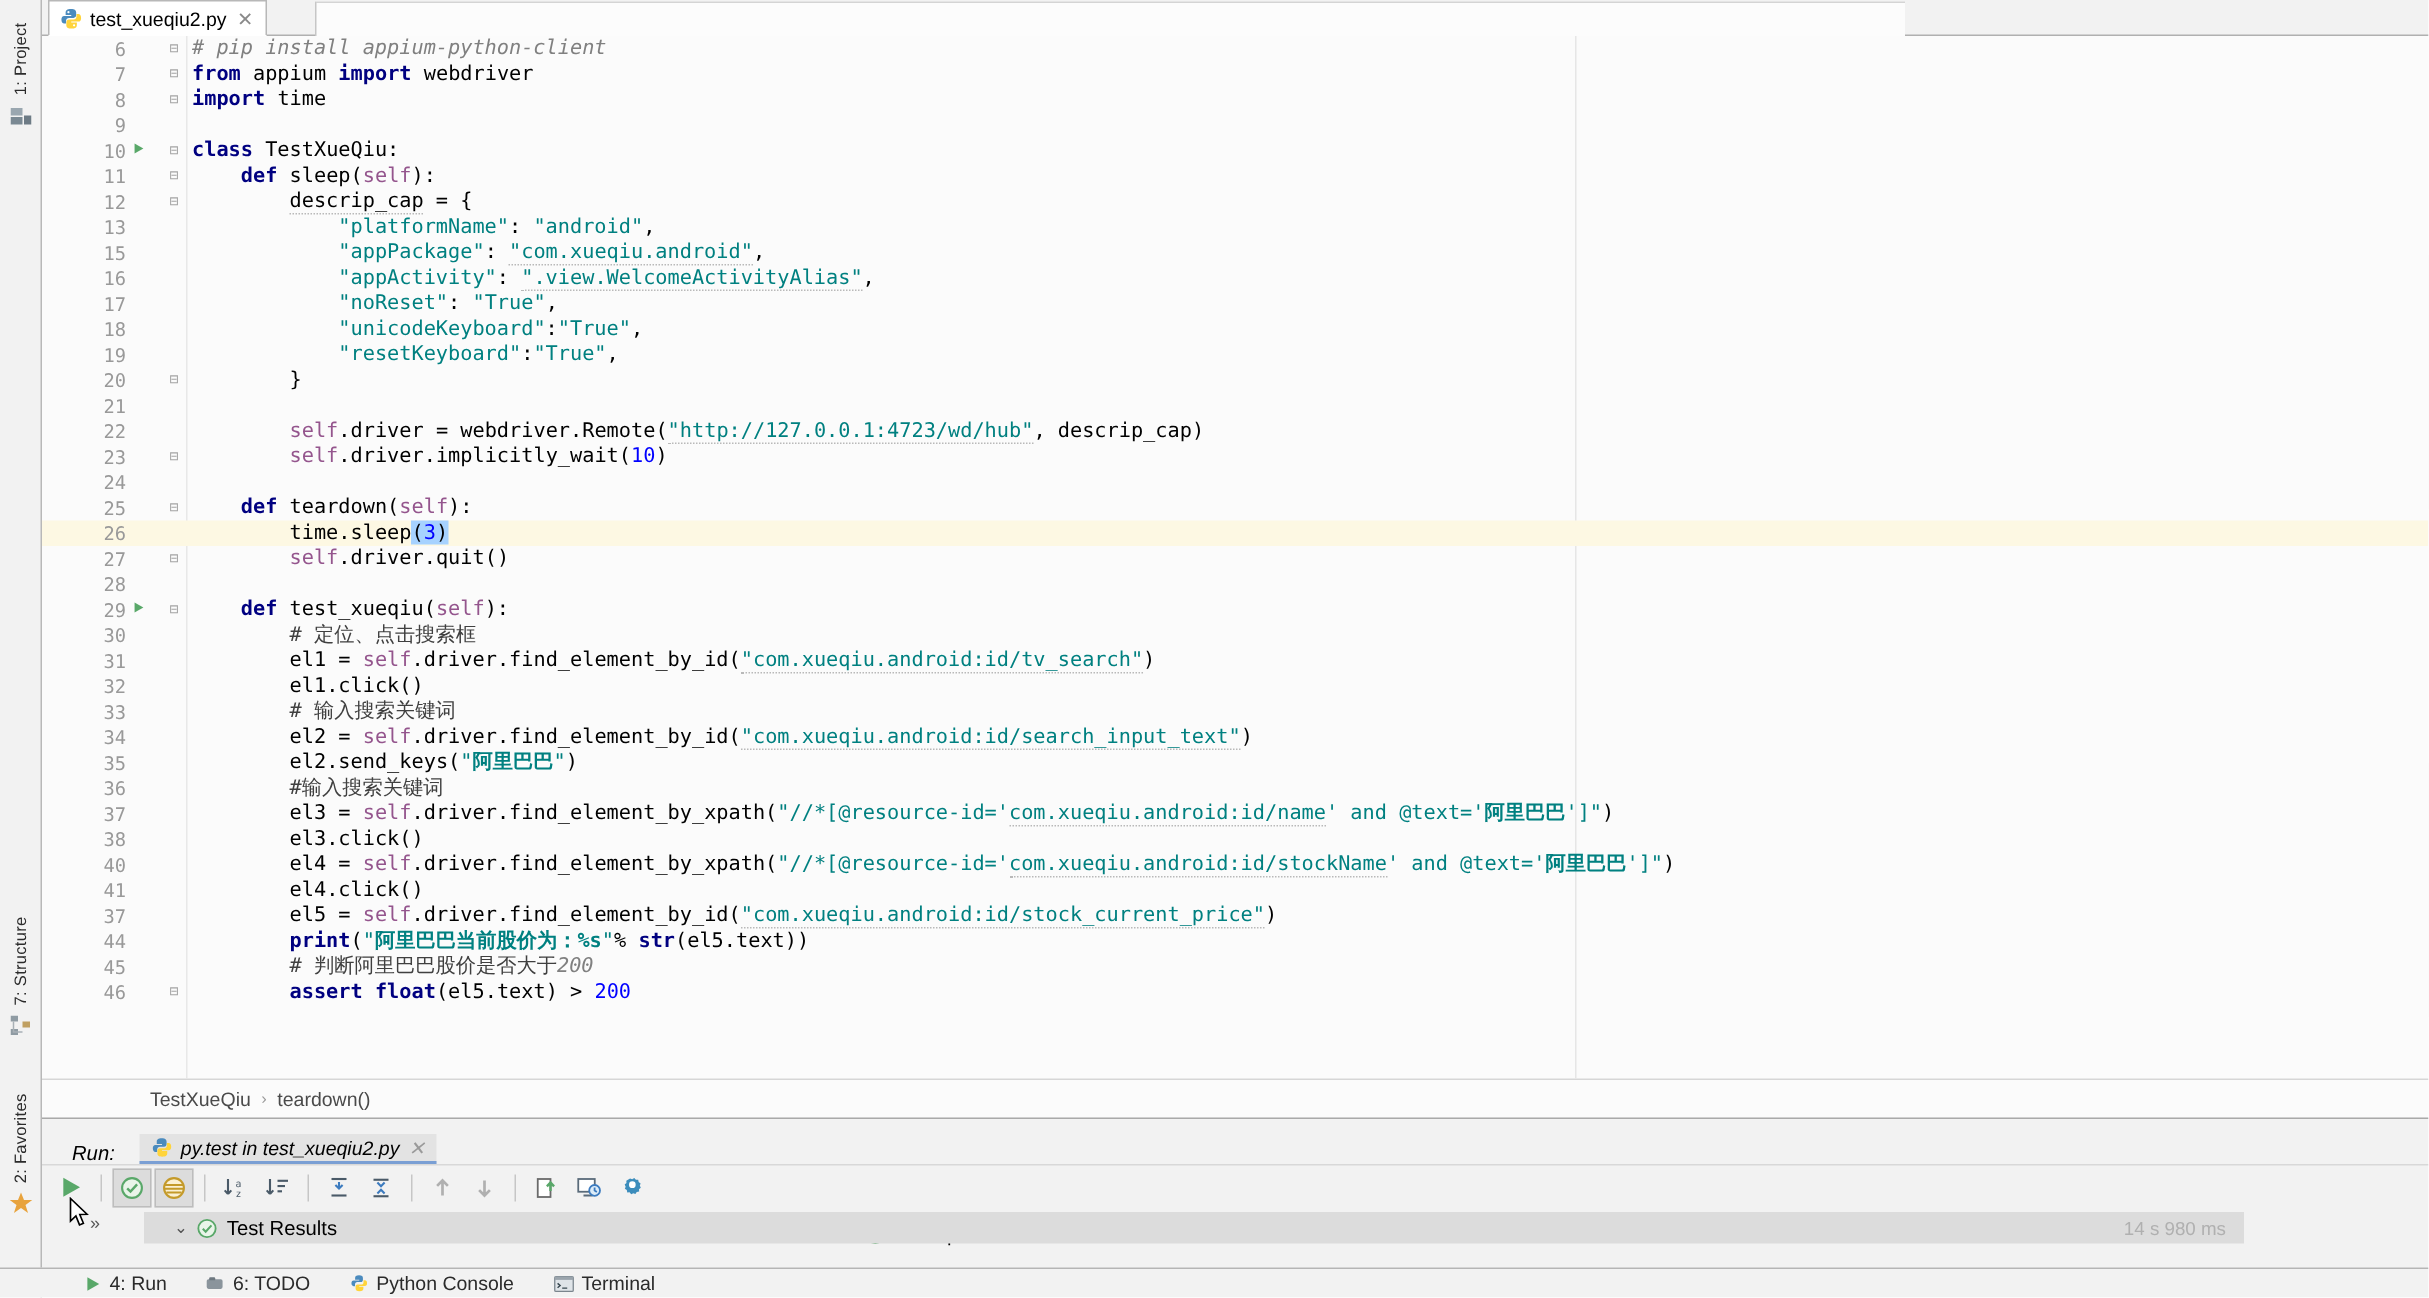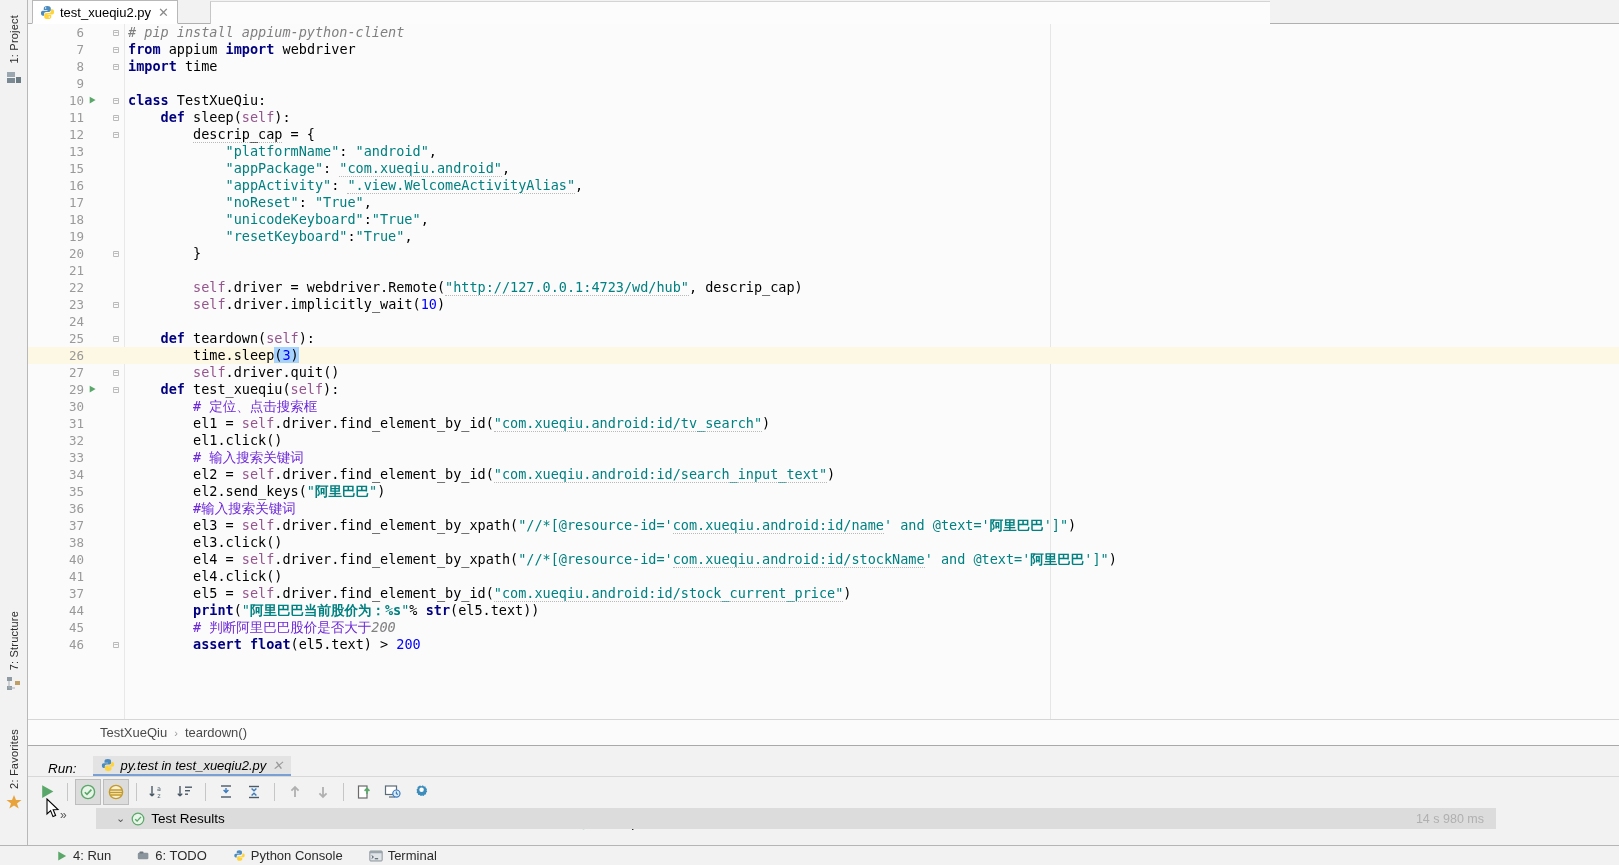--- a/index.html
+++ b/index.html
@@ -84,21 +84,21 @@
     position: absolute; left: 58px; width: 12px; text-align: center;
     line-height: 17px;
   }
   .ltext { position: absolute; left: 100px; }
 
   
   .kw   { color: #000080; font-weight: bold; }
   .str  { color: #008080; }
   .num  { color: #0000ff; }
   .cmt  { color: #808080; font-style: italic; }
-  .cmt-cn { color: #6d28d9; font-style: normal; }
+  .cmt-cn { color: #404040; font-style: normal; }
   .self { color: #94558d; }
   .fn   { color: #000000; }
   .pln  { color: #000000; }
   .bi   { color: #000080; font-weight: bold; }
   .str-cn { color: #008080; font-weight: bold; }
   .sel  { background: #a6d2ff; }
   .sq   { border-bottom: 1px dotted #b9b9b9; }
 
   
   .margin-line {
@@ -253,20 +253,21 @@
         <div class="line"><span class="lnum">18</span><span class="ltext">            <span class="str">"unicodeKeyboard"</span>:<span class="str">"True"</span>,</span></div>
         <div class="line"><span class="lnum">19</span><span class="ltext">            <span class="str">"resetKeyboard"</span>:<span class="str">"True"</span>,</span></div>
         <div class="line"><span class="lnum">20</span><span class="fold">⊟</span><span class="ltext">        }</span></div>
         <div class="line"><span class="lnum">21</span><span class="ltext"></span></div>
         <div class="line"><span class="lnum">22</span><span class="ltext">        <span class="self">self</span>.<span class="pln">driver</span> = <span class="pln">webdriver</span>.<span class="pln">Remote</span>(<span class="str sq">"http://127.0.0.1:4723/wd/hub"</span>, <span class="pln">descrip_cap</span>)</span></div>
         <div class="line"><span class="lnum">23</span><span class="fold">⊟</span><span class="ltext">        <span class="self">self</span>.<span class="pln">driver</span>.<span class="pln">implicitly_wait</span>(<span class="num">10</span>)</span></div>
         <div class="line"><span class="lnum">24</span><span class="ltext"></span></div>
         <div class="line"><span class="lnum">25</span><span class="fold">⊟</span><span class="ltext">    <span class="kw">def</span> <span class="fn">teardown</span>(<span class="self">self</span>):</span></div>
         <div class="line current"><span class="lnum">26</span><span class="ltext">        <span class="pln">time</span>.<span class="pln">sleep</span><span class="sel">(<span class="num">3</span>)</span></span></div>
         <div class="line"><span class="lnum">27</span><span class="fold">⊟</span><span class="ltext">        <span class="self">self</span>.<span class="pln">driver</span>.<span class="pln">quit</span>()</span></div>
+        <div class="line"><span class="lnum">28</span><span class="ltext"></span></div>
         <div class="line"><span class="lnum">29</span><span class="runmark"><svg width="9" height="10" viewBox="0 0 16 16">
               <path d="M3 2 L13.5 8 L3 14 Z" fill="#59a869"></path>
             </svg></span><span class="fold">⊟</span><span class="ltext">    <span class="kw">def</span> <span class="fn">test_xueqiu</span>(<span class="self">self</span>):</span></div>
         <div class="line"><span class="lnum">30</span><span class="ltext">        <span class="cmt-cn"># 定位、点击搜索框</span></span></div>
         <div class="line"><span class="lnum">31</span><span class="ltext">        <span class="pln">el1</span> = <span class="self">self</span>.<span class="pln">driver</span>.<span class="pln">find_element_by_id</span>(<span class="str sq">"com.xueqiu.android:id/tv_search"</span>)</span></div>
         <div class="line"><span class="lnum">32</span><span class="ltext">        <span class="pln">el1</span>.<span class="pln">click</span>()</span></div>
         <div class="line"><span class="lnum">33</span><span class="ltext">        <span class="cmt-cn"># 输入搜索关键词</span></span></div>
         <div class="line"><span class="lnum">34</span><span class="ltext">        <span class="pln">el2</span> = <span class="self">self</span>.<span class="pln">driver</span>.<span class="pln">find_element_by_id</span>(<span class="str sq">"com.xueqiu.android:id/search_input_text"</span>)</span></div>
         <div class="line"><span class="lnum">35</span><span class="ltext">        <span class="pln">el2</span>.<span class="pln">send_keys</span>(<span class="str">"</span><span class="str-cn">阿里巴巴</span><span class="str">"</span>)</span></div>
         <div class="line"><span class="lnum">36</span><span class="ltext">        <span class="cmt-cn">#输入搜索关键词</span></span></div>

